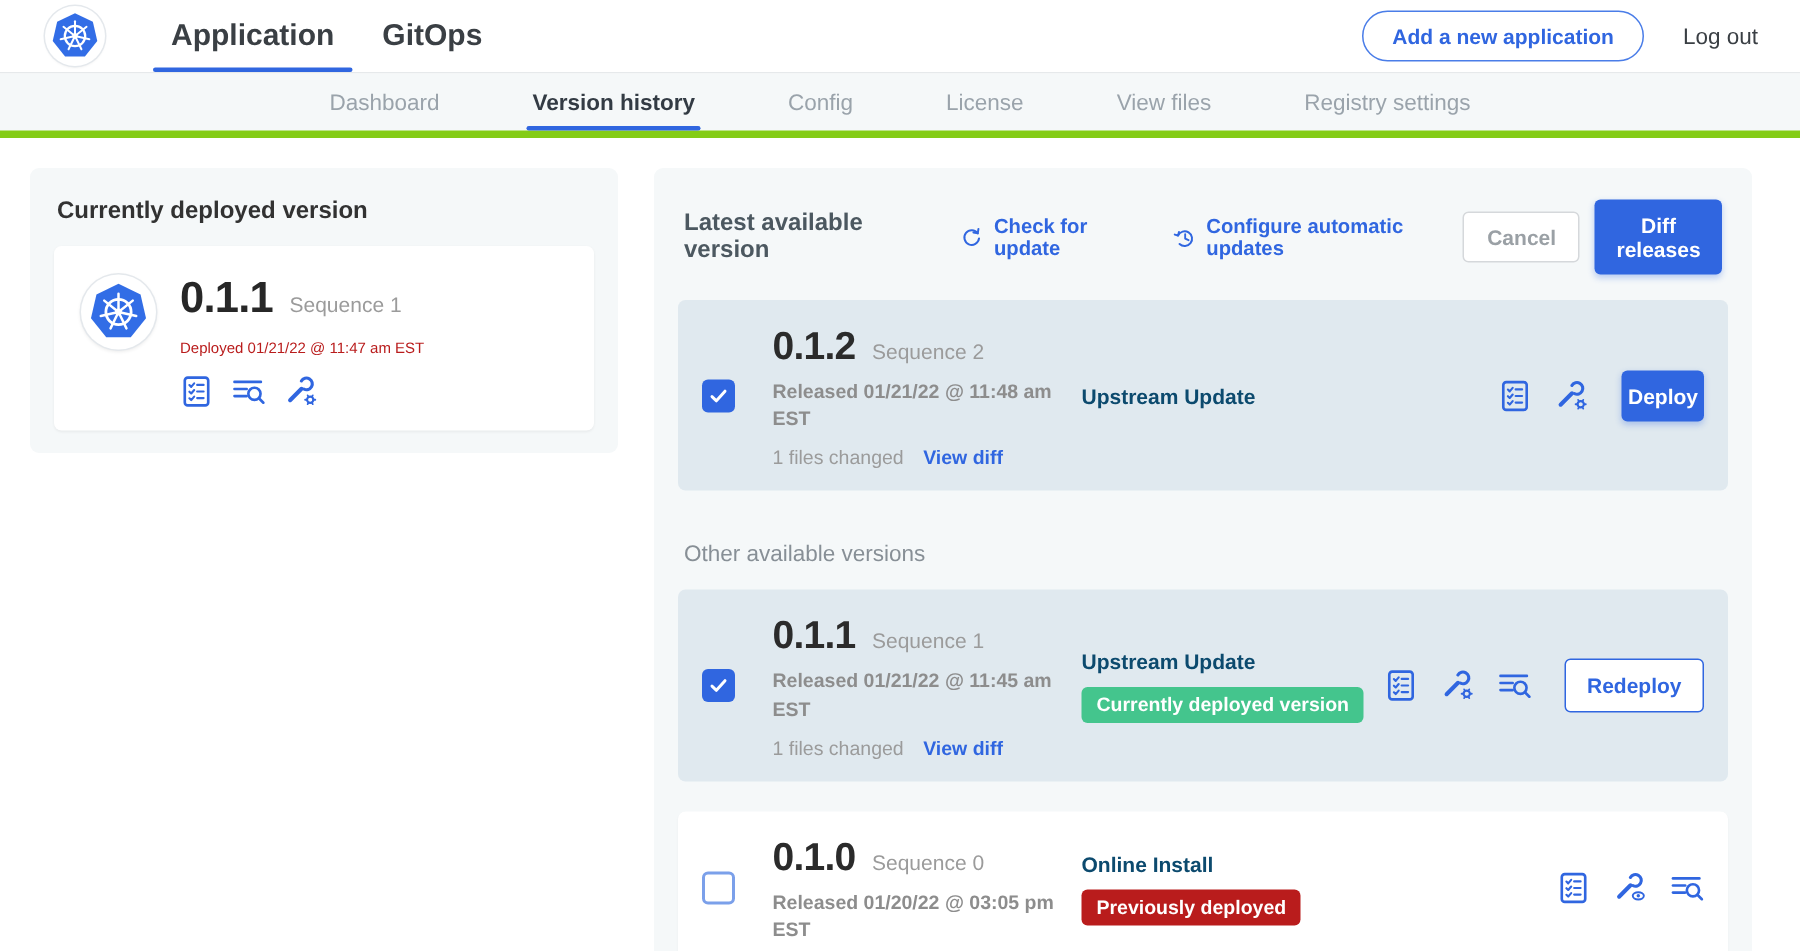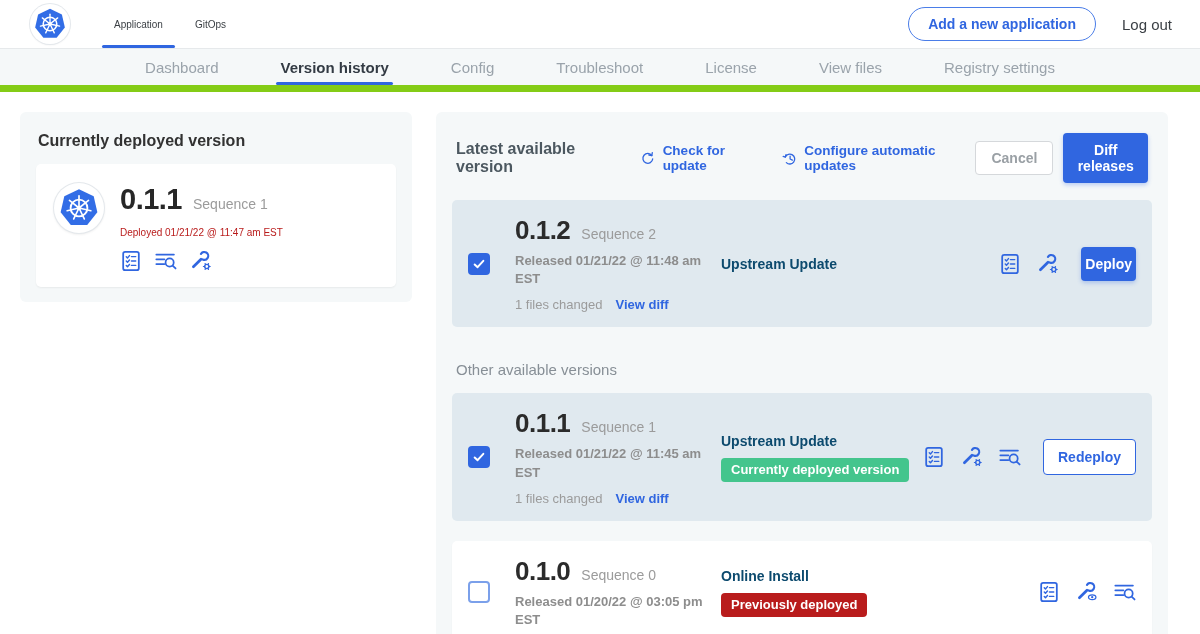--- a/index.html
+++ b/index.html
@@ -8,30 +8,30 @@
 
   
   .topnav { height:49px; display:flex; align-items:center; background:#fff;
     padding:0 28px 0 30px; border-bottom:1px solid #e6e9eb; }
   .logo-wrap { width:40px; height:40px; border-radius:50%; background:#fff;
     box-shadow:0 0 0 1px #e4e8ec, 0 1px 2px rgba(0,0,0,.08);
     display:flex; align-items:center; justify-content:center; flex:none; }
   .logo-wrap svg { width:34px; height:34px; }
   .topnav-tabs { display:flex; height:100%; margin-left:28px; }
   .toptab { position:relative; display:flex; align-items:center; padding:0 16px;
-    font-size:10px; font-weight:400; color:#3a3f44; cursor:pointer; }
+    font-size:20px; font-weight:700; color:#3a3f44; cursor:pointer; }
   .toptab.active::after { content:""; position:absolute; left:4px; right:4px; bottom:0;
     height:3px; border-radius:2px; background:#3066e0; }
   .pill-btn { margin-left:auto; background:#fff; border:1.5px solid #4a7de8; color:#3066e0;
     font-weight:700; font-size:14px; padding:8px 19px; border-radius:999px; cursor:pointer;
     font-family:inherit; }
   .logout { margin-left:26px; font-size:15px; color:#3a3f44; cursor:pointer; }
 
   
-  .subnav { height:43px; background:#f5f8f9; border-bottom:7px solid #84cc16;
+  .subnav { height:43px; background:#f5f8f9; border-bottom:5px solid #84cc16;
     display:flex; justify-content:center; gap:54px; }
   .subtab { position:relative; display:flex; align-items:center; font-size:15px;
     color:#9aa3ab; cursor:pointer; padding:0 4px; }
   .subtab.active { color:#333b44; font-weight:700; }
   .subtab.active::after { content:""; position:absolute; left:0; right:0; bottom:0;
     height:3px; border-radius:2px; background:#3066e0; }
 
   
   .main { display:flex; gap:24px; padding:20px 32px 0 20px; align-items:flex-start; }
 
@@ -195,23 +195,20 @@
   <div class="subtab">
       <span>Dashboard</span>
     </div>
   <div class="subtab active">
       <span>Version history</span>
     </div>
   <div class="subtab">
       <span>Config</span>
     </div>
   <div class="subtab">
-      <span>Troubleshoot</span>
-    </div>
-  <div class="subtab">
       <span>License</span>
     </div>
   <div class="subtab">
       <span>View files</span>
     </div>
   <div class="subtab">
       <span>Registry settings</span>
     </div>
 </nav>
 

